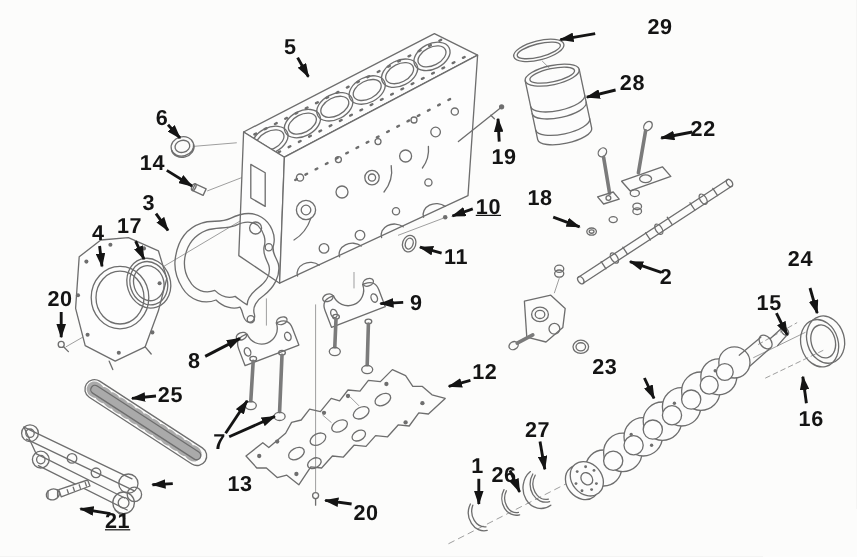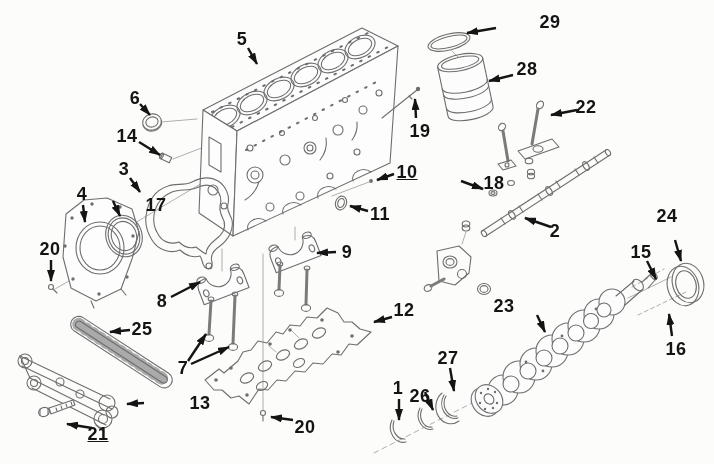--- a/index.html
+++ b/index.html
@@ -420,29 +420,29 @@
       <line x1="450" y1="368" x2="454" y2="391" marker-end="url(#arrowhead)"></line>
       <line x1="425" y1="392" x2="433" y2="410" marker-end="url(#arrowhead)"></line>
       <line x1="399" y1="399" x2="399" y2="420" marker-end="url(#arrowhead)"></line>
     </svg>
 
   <div id="labels">
       <div class="callout" style="left: 242px; top: 39px;">5</div>
       <div class="callout" style="left: 135px; top: 98px;">6</div>
       <div class="callout" style="left: 127px; top: 136px;">14</div>
       <div class="callout" style="left: 124px; top: 169px;">3</div>
-      <div class="callout" style="left: 108px; top: 205px; margin-left: 48px;">17</div>
+      <div class="callout" style="left: 108px; top: 188px;">17</div>
       <div class="callout" style="left: 82px; top: 194px;">4</div>
       <div class="callout" style="left: 50px; top: 249px;">20</div>
       <div class="callout" style="left: 502px; top: 22px; margin-left: 48px;">29</div>
       <div class="callout" style="left: 527px; top: 69px;">28</div>
       <div class="callout" style="left: 586px; top: 107px;">22</div>
       <div class="callout" style="left: 420px; top: 131px;">19</div>
       <div class="callout" style="left: 407px; top: 172px; text-decoration: underline;">10</div>
-      <div class="callout" style="left: 450px; top: 183px; margin-left: 44px;">18</div>
+      <div class="callout" style="left: 450px; top: 165px;">18</div>
       <div class="callout" style="left: 380px; top: 214px;">11</div>
       <div class="callout" style="left: 555px; top: 231px;">2</div>
       <div class="callout" style="left: 667px; top: 216px;">24</div>
       <div class="callout" style="left: 641px; top: 252px;">15</div>
       <div class="callout" style="left: 676px; top: 349px;">16</div>
       <div class="callout" style="left: 504px; top: 306px;">23</div>
       <div class="callout" style="left: 404px; top: 310px;">12</div>
       <div class="callout" style="left: 347px; top: 252px;">9</div>
       <div class="callout" style="left: 162px; top: 301px;">8</div>
       <div class="callout" style="left: 142px; top: 329px;">25</div>

